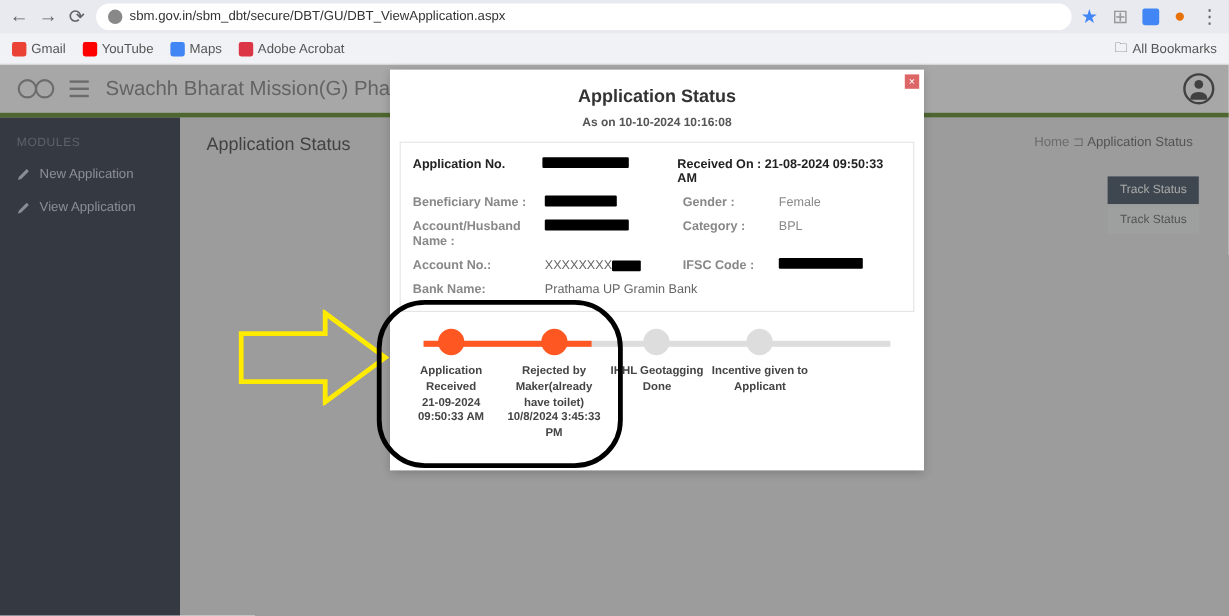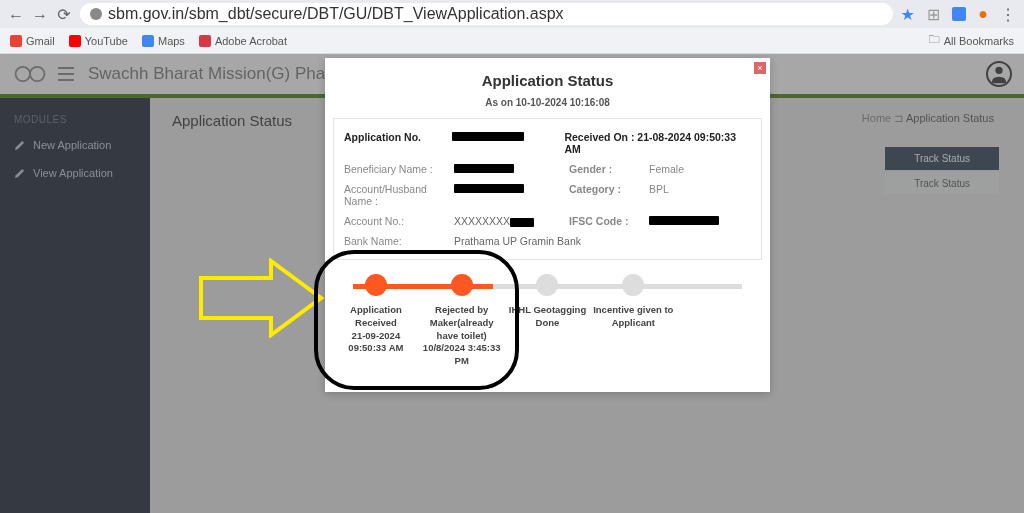--- a/index.html
+++ b/index.html
@@ -1,21 +1,21 @@
 <!DOCTYPE html>
 <html><head>
   <meta charset="utf-8">
   <style>
     * { margin: 0; padding: 0; box-sizing: border-box; font-family: Arial, sans-serif; }
     body { background: #f5f5f5; overflow: hidden; }
     
     
     .browser-top { background: #e8eaf0; height: 28px; display: flex; align-items: center; padding: 0 8px; gap: 8px; }
     .nav-arrow { width: 16px; height: 16px; color: #5f6368; cursor: pointer; display: flex; align-items: center; justify-content: center; }
-    .url-bar { flex: 1; background: #fff; border-radius: 14px; height: 22px; display: flex; align-items: center; padding: 0 10px; font-size: 16px; color: #333; max-width: 870px; }
+    .url-bar { flex: 1; background: #fff; border-radius: 14px; height: 22px; display: flex; align-items: center; padding: 0 10px; font-size: 11px; color: #333; max-width: 870px; }
     .url-bar .globe { width: 12px; height: 12px; margin-right: 6px; background: #888; border-radius: 50%; }
     .browser-icons { display: flex; gap: 12px; margin-left: auto; align-items: center; }
     
     .bookmarks-bar { background: #f1f2f5; height: 26px; display: flex; align-items: center; padding: 0 10px; gap: 14px; font-size: 11px; color: #555; border-bottom: 1px solid #ddd; }
     .bm-item { display: flex; align-items: center; gap: 4px; cursor: pointer; }
     .bm-icon { width: 12px; height: 12px; border-radius: 2px; }
     .bm-gmail { background: #ea4335; }
     .bm-yt { background: #ff0000; }
     .bm-maps { background: #4285f4; }
     .bm-acro { background: #dc3545; }
@@ -35,32 +35,32 @@
     .sidebar-header { padding: 6px 14px; color: #6b7385; font-size: 10px; letter-spacing: 0.5px; }
     .sidebar-item { padding: 8px 14px; display: flex; align-items: center; gap: 8px; cursor: pointer; color: #c5cad6; }
     .pencil { width: 11px; height: 11px; }
     
     .content { flex: 1; background: #e8e8e8; padding: 14px 22px; position: relative; }
     .page-title { font-size: 15px; color: #333; font-weight: 500; }
     .breadcrumb { position: absolute; right: 30px; top: 14px; font-size: 11px; color: #888; }
     .breadcrumb .active { color: #555; }
     
     .track-badges { position: absolute; right: 25px; top: 49px; }
-    .track-badge { font-size: 10px; padding: 6px 29px; margin-bottom: 2px; }
+    .track-badge { font-size: 10px; padding: 6px 10px; margin-bottom: 2px; }
     .tb-dark { background: #2c3e50; color: #fff; }
     .tb-light { background: #ecf0f1; color: #555; }
     
     
     .modal { position: absolute; left: 325px; top: 58px; width: 445px; background: #fff; z-index: 10; box-shadow: 0 2px 8px rgba(0,0,0,0.2); }
     .modal-close { position: absolute; right: 4px; top: 4px; width: 12px; height: 12px; background: #d66; font-size: 9px; color: #fff; text-align: center; line-height: 12px; cursor: pointer; }
     .modal-title { text-align: center; font-size: 15px; font-weight: bold; padding: 14px 0 8px; color: #333; }
     .modal-ason { text-align: center; font-size: 10px; color: #555; padding: 0 14px 10px; font-weight: bold; }
     .modal-body { border: 1px solid #e5e5e5; margin: 0 8px; padding: 8px 10px; }
     .detail-row { display: flex; font-size: 10.5px; padding: 4px 0; }
-    .detail-row .l1 { width: 110px; color: #888; font-weight: normal; }
+    .detail-row .l1 { width: 110px; color: #888; font-weight: bold; }
     .detail-row .v1 { width: 115px; color: #666; }
     .detail-row .l2 { width: 80px; color: #888; font-weight: bold; }
     .detail-row .v2 { flex: 1; color: #888; }
     .detail-row.first .l1, .detail-row.first .v1, .detail-row.first .l2, .detail-row.first .v2 { color: #222; font-weight: bold; }
     .redact { display: inline-block; background: #000; height: 9px; border-radius: 1px; }
     
     
     .timeline-wrap { position: relative; margin: 14px 8px 24px; }
     .timeline-bar { position: absolute; top: 10px; left: 20px; right: 20px; height: 5px; background: #ddd; }
     .timeline-bar-fill { position: absolute; top: 10px; left: 20px; width: 140px; height: 5px; background: #ff5722; }

